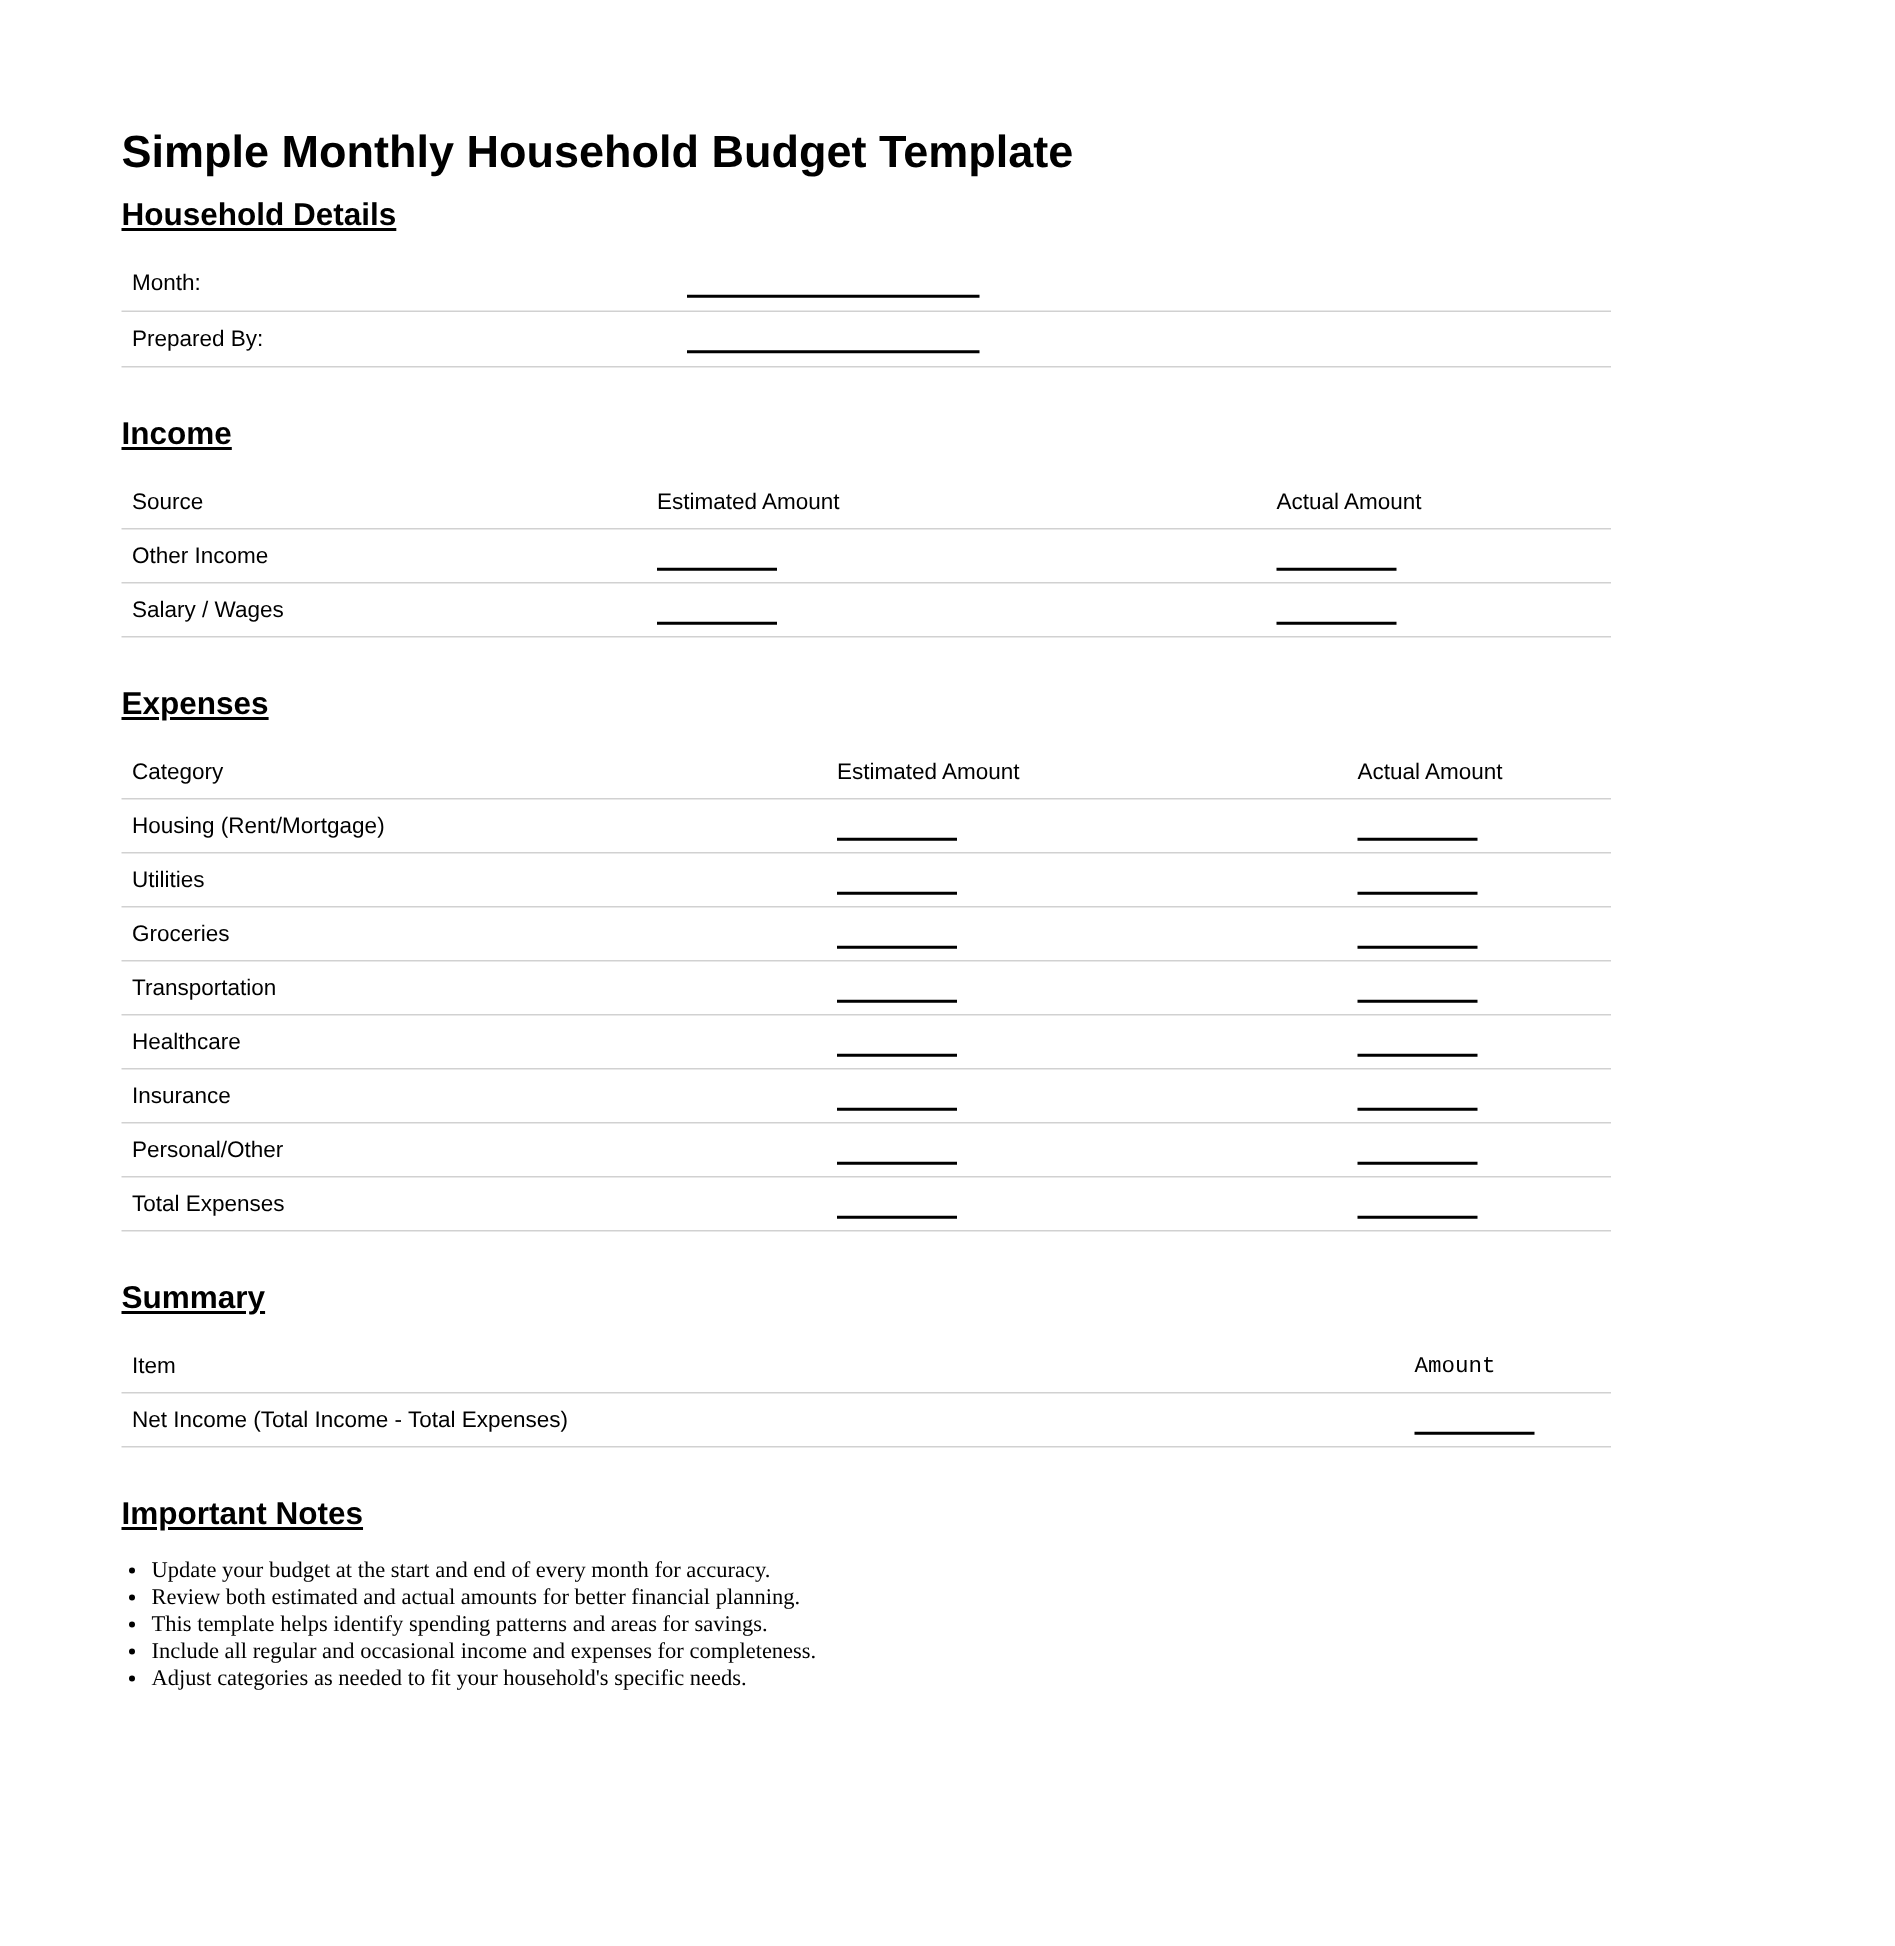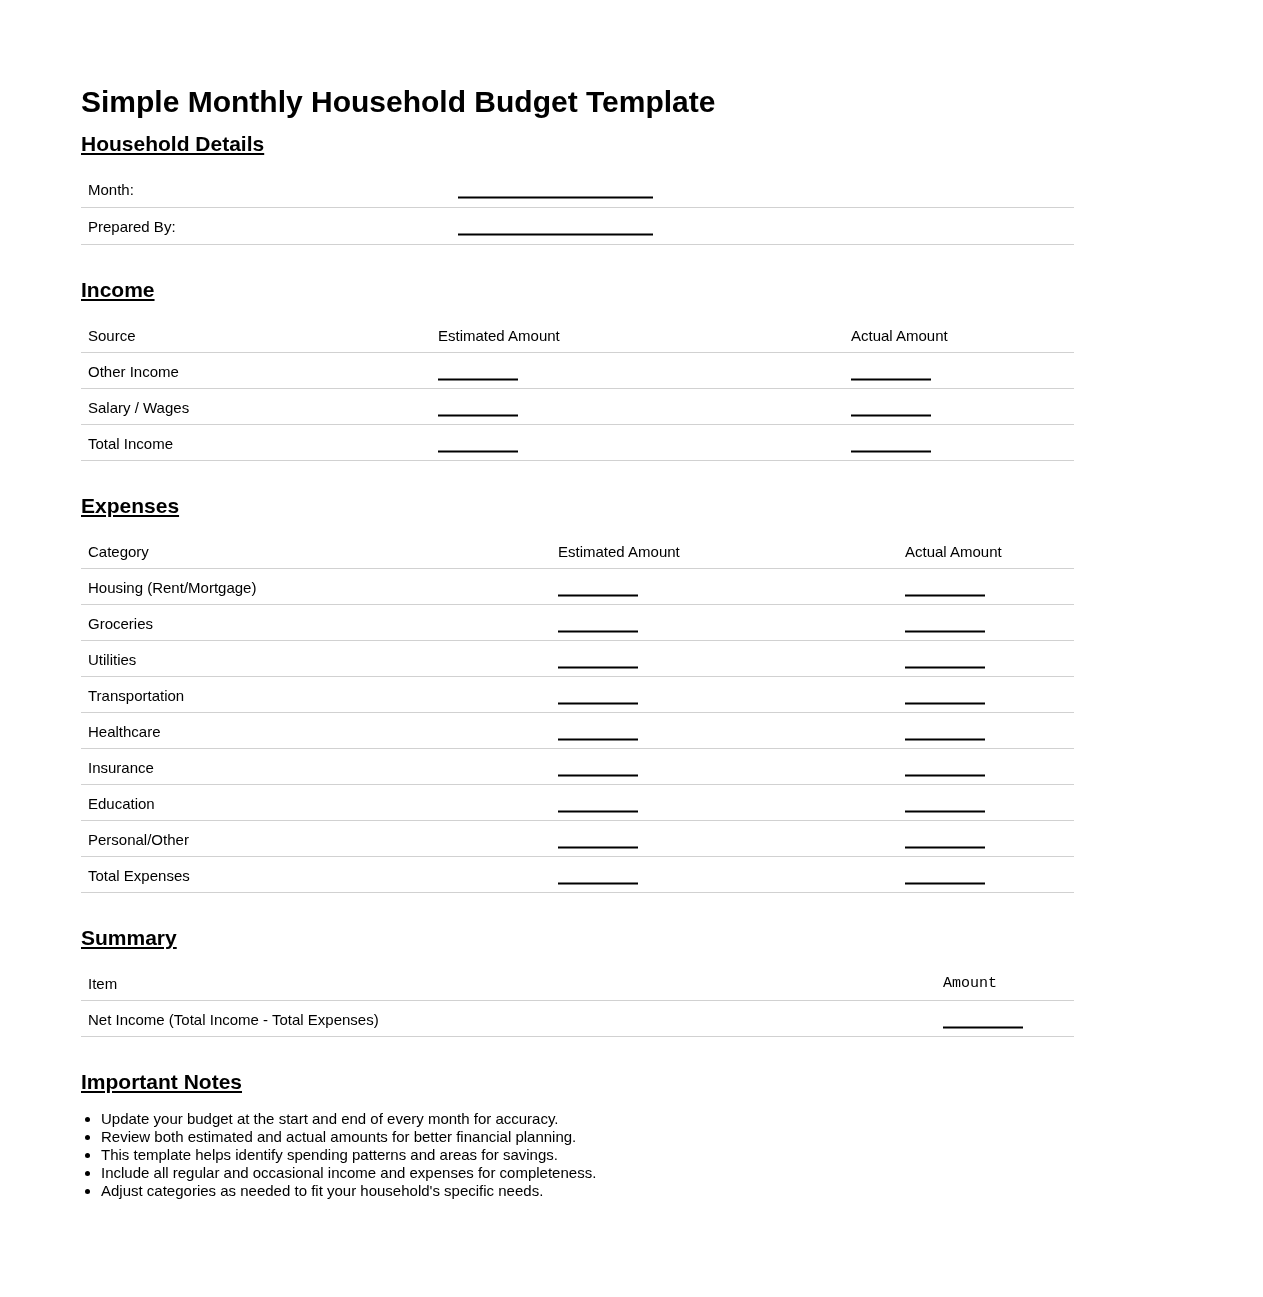--- a/index.html
+++ b/index.html
@@ -73,20 +73,21 @@
   .w195 { width: 195px; }
   ul.notes-list {
     margin: 16px 0 0 0;
     padding: 0 0 0 20px;
     font-size: 15px;
     line-height: 18px;
   }
   ul.notes-list li {
     margin: 0;
     padding: 0;
+    font-family: Liberation Serif, serif;
   }
 </style>
 </head>
 <body>
 
 <div class="page">
 
   <h1>Simple Monthly Household Budget Template</h1>
 
   <h2 class="first">Household Details</h2>
@@ -111,66 +112,56 @@
     <div class="row">
       <span class="cell c1">Other Income</span>
       <span class="cell c2"><span class="blank w80"></span></span>
       <span class="cell c3"><span class="blank w80"></span></span>
     </div>
     <div class="row">
       <span class="cell c1">Salary / Wages</span>
       <span class="cell c2"><span class="blank w80"></span></span>
       <span class="cell c3"><span class="blank w80"></span></span>
     </div>
-    <div class="row">
-      <span class="cell c1">Total Income</span>
-      <span class="cell c2"><span class="blank w80"></span></span>
-      <span class="cell c3"><span class="blank w80"></span></span>
-    </div>
   </div>
 
   <h2>Expenses</h2>
   <div class="table expenses">
     <div class="row">
       <span class="cell c1">Category</span>
       <span class="cell c2">Estimated Amount</span>
       <span class="cell c3">Actual Amount</span>
     </div>
     <div class="row">
       <span class="cell c1">Housing (Rent/Mortgage)</span>
       <span class="cell c2"><span class="blank w80"></span></span>
       <span class="cell c3"><span class="blank w80"></span></span>
     </div>
     <div class="row">
-      <span class="cell c1">Groceries</span>
+      <span class="cell c1">Utilities</span>
       <span class="cell c2"><span class="blank w80"></span></span>
       <span class="cell c3"><span class="blank w80"></span></span>
     </div>
     <div class="row">
-      <span class="cell c1">Utilities</span>
+      <span class="cell c1">Groceries</span>
       <span class="cell c2"><span class="blank w80"></span></span>
       <span class="cell c3"><span class="blank w80"></span></span>
     </div>
     <div class="row">
       <span class="cell c1">Transportation</span>
       <span class="cell c2"><span class="blank w80"></span></span>
       <span class="cell c3"><span class="blank w80"></span></span>
     </div>
     <div class="row">
       <span class="cell c1">Healthcare</span>
       <span class="cell c2"><span class="blank w80"></span></span>
       <span class="cell c3"><span class="blank w80"></span></span>
     </div>
     <div class="row">
       <span class="cell c1">Insurance</span>
-      <span class="cell c2"><span class="blank w80"></span></span>
-      <span class="cell c3"><span class="blank w80"></span></span>
-    </div>
-    <div class="row">
-      <span class="cell c1">Education</span>
       <span class="cell c2"><span class="blank w80"></span></span>
       <span class="cell c3"><span class="blank w80"></span></span>
     </div>
     <div class="row">
       <span class="cell c1">Personal/Other</span>
       <span class="cell c2"><span class="blank w80"></span></span>
       <span class="cell c3"><span class="blank w80"></span></span>
     </div>
     <div class="row">
       <span class="cell c1">Total Expenses</span>

